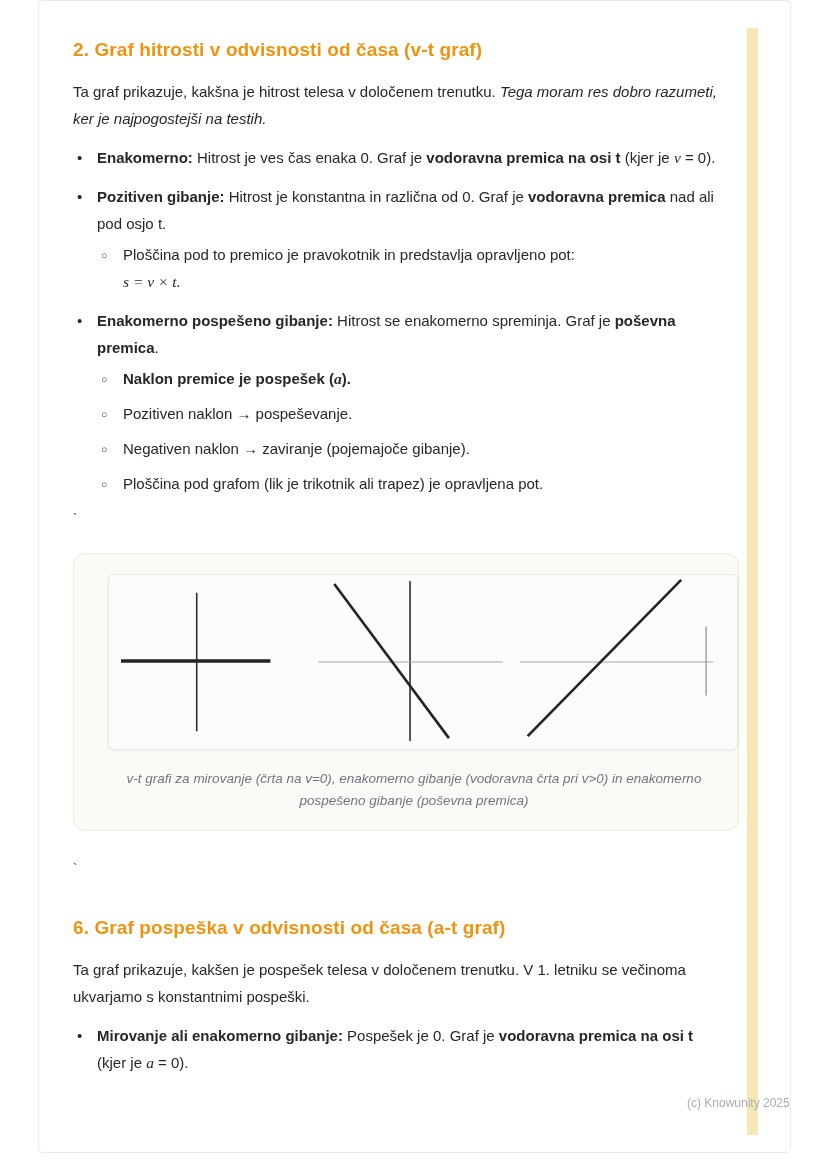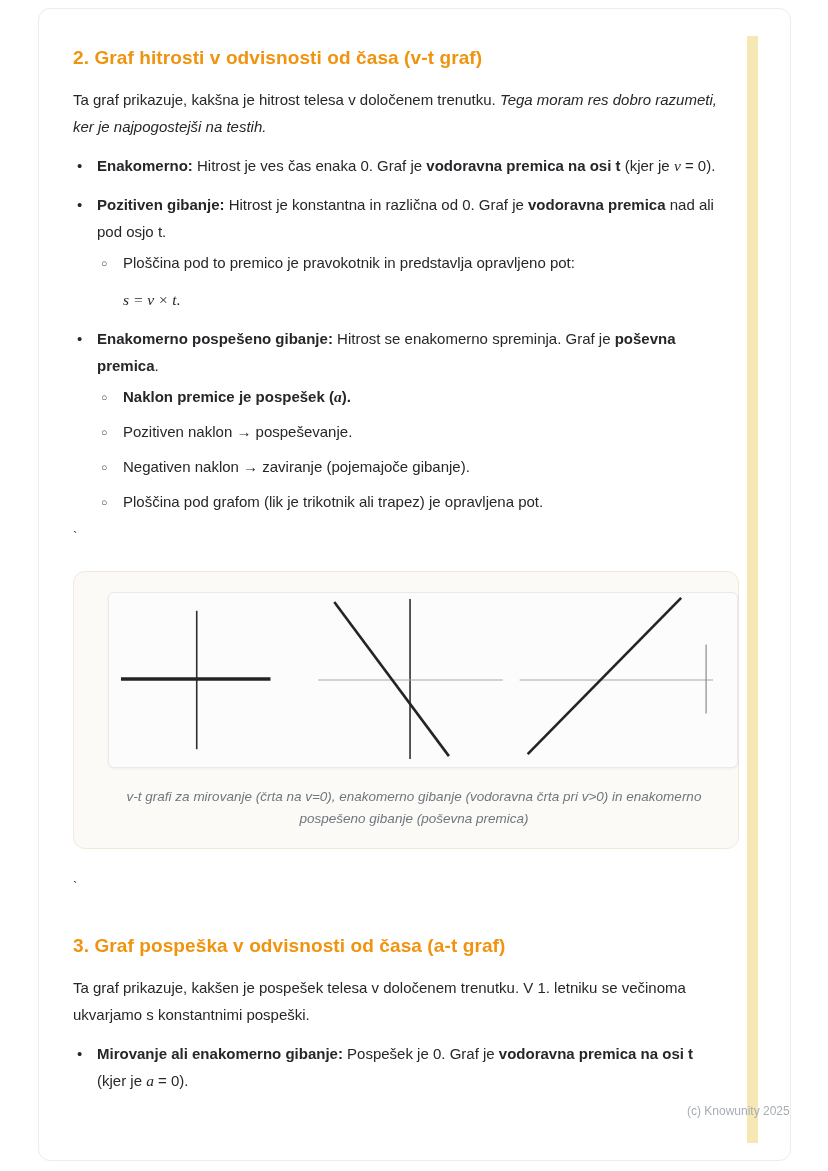--- a/index.html
+++ b/index.html
@@ -3,22 +3,22 @@
 <meta charset="utf-8">
 <style>
   * { margin: 0; padding: 0; box-sizing: border-box; }
   html, body { background: #ffffff; }
   body {
     width: 828px; height: 1171px; position: relative; overflow: hidden;
     font-family: "Liberation Sans", "DejaVu Sans", sans-serif;
     color: var(--body-text, #26272a);
   }
   .card {
-    position: absolute; left: 38px; top: 8px; width: 753px; height: 1153px;
-    background: #ffffff; border: 1px solid #ececec; border-radius: 12px;
+    position: absolute; left: 38px; top: 0; width: 753px; height: 1153px;
+    background: #ffffff; border: 1px solid #ececec; border-radius: 4px;
   }
   .ribbon {
     position: absolute; left: 708px; top: 27px; width: 11px; height: 1107px;
     background: var(--ribbon, #f6e8b4); z-index: 2;
   }
   .content {
     position: relative; padding: 36px 0 0 34px; width: 700px; z-index: 1;
   }
   h2 {
     font-size: 19px; line-height: 25px; font-weight: 700;
@@ -46,21 +46,21 @@
   ul.l2 > li:last-child { margin-bottom: 0; }
   ul.l2 > li::before {
     content: "○"; position: absolute; left: 4px; top: 1px;
     font-size: 10.5px; line-height: 27px; color: #3a3d42;
   }
   strong { font-weight: 700; }
   .math {
     font-family: "Liberation Serif", "DejaVu Serif", serif;
     font-style: italic; font-weight: inherit; font-size: 15.5px;
   }
-  .formula-line { display: block; margin-top: 10px; }
+  .formula-line { display: block; }
   .tick { font-size: 13px; line-height: 20px; margin-top: 12px; color: #3a3d42; }
   .tick.second { margin-top: 28px; }
   .figure-card {
     margin-top: 24px; width: 666px; background: #fbfaf6;
     border: 1px solid #f0ead9; border-radius: 12px; padding: 20px 18px 18px 34px;
   }
   .graph-panel {
     position: relative; width: 630px; height: 176px; margin: 0 auto 18px auto;
     background: #fcfcfc; border: 1px solid #e9e9e9; border-radius: 6px;
     box-shadow: 0 1px 3px rgba(0,0,0,0.05);
@@ -133,21 +133,21 @@
             <line x1="420" y1="163" x2="574" y2="5" stroke="#242424" stroke-width="2.6"></line>
             <line x1="599" y1="52" x2="599" y2="122" stroke="#8a8a8a" stroke-width="1.2"></line>
           </g>
         </svg>
       </div>
       <div class="fig-caption">v-t grafi za mirovanje (črta na v=0), enakomerno gibanje (vodoravna črta pri v&gt;0) in enakomerno pospešeno gibanje (poševna premica)</div>
     </div>
 
     <div class="tick second">`</div>
 
-    <h2 class="h3">3. Graf pospeška v odvisnosti od časa (a-t graf)</h2>
+    <h2 class="h3">6. Graf pospeška v odvisnosti od časa (a-t graf)</h2>
 
     <p class="intro">Ta graf prikazuje, kakšen je pospešek telesa v določenem trenutku. V 1. letniku se večinoma ukvarjamo s konstantnimi pospeški.</p>
 
     <ul class="l1">
       <li>
         <strong>Mirovanje ali enakomerno gibanje:</strong><span> Pospešek je 0. Graf je </span><strong>vodoravna premica na osi t</strong><span> (kjer je </span><span class="math">a</span><span> = 0).</span>
       </li>
     </ul>
 
   </div>

